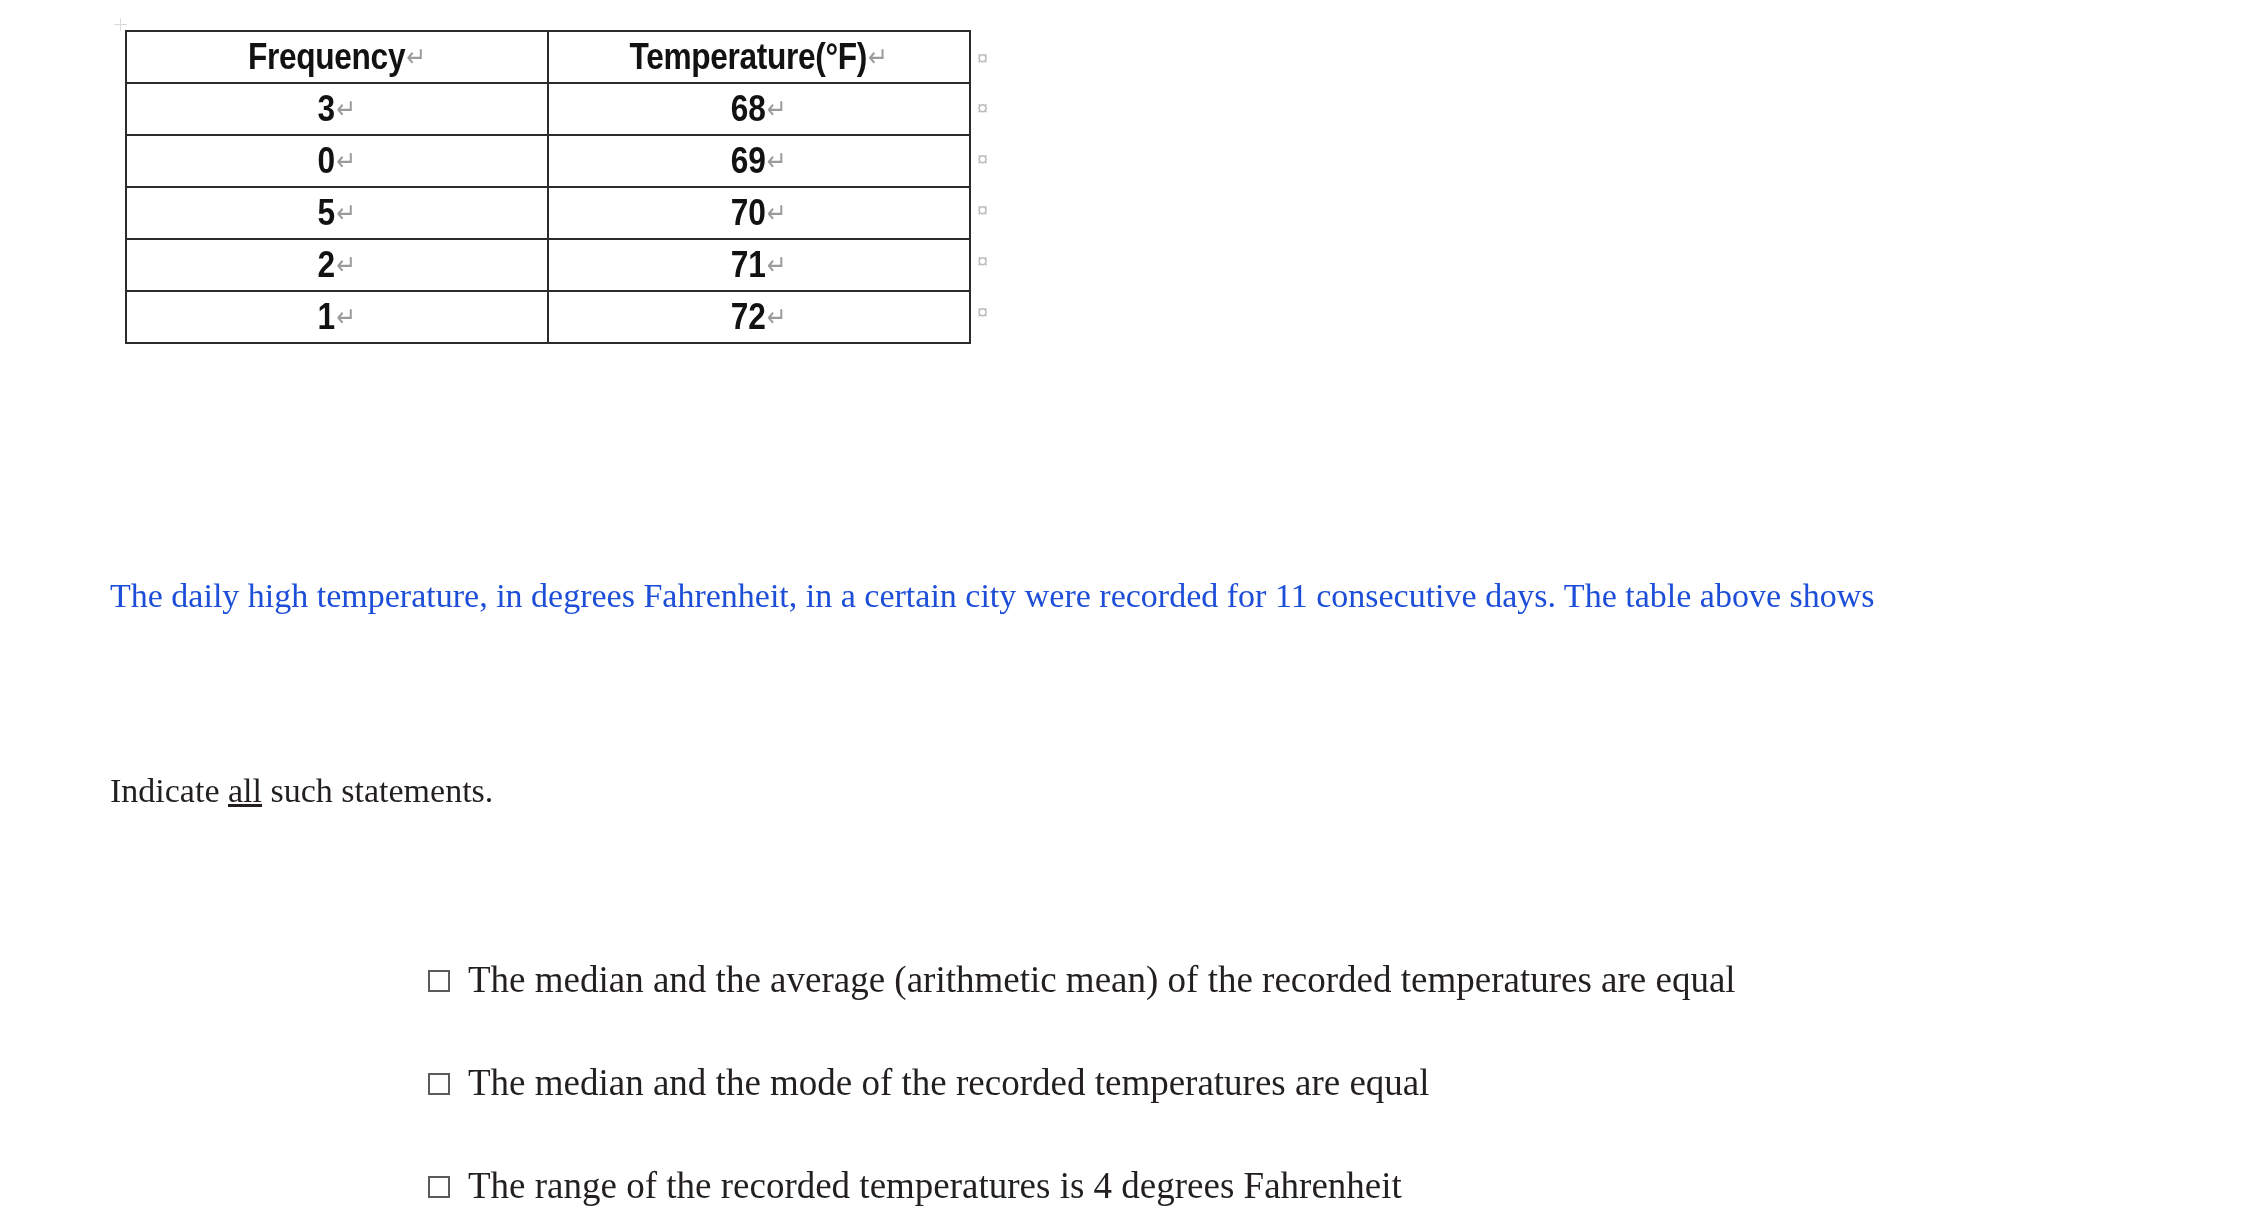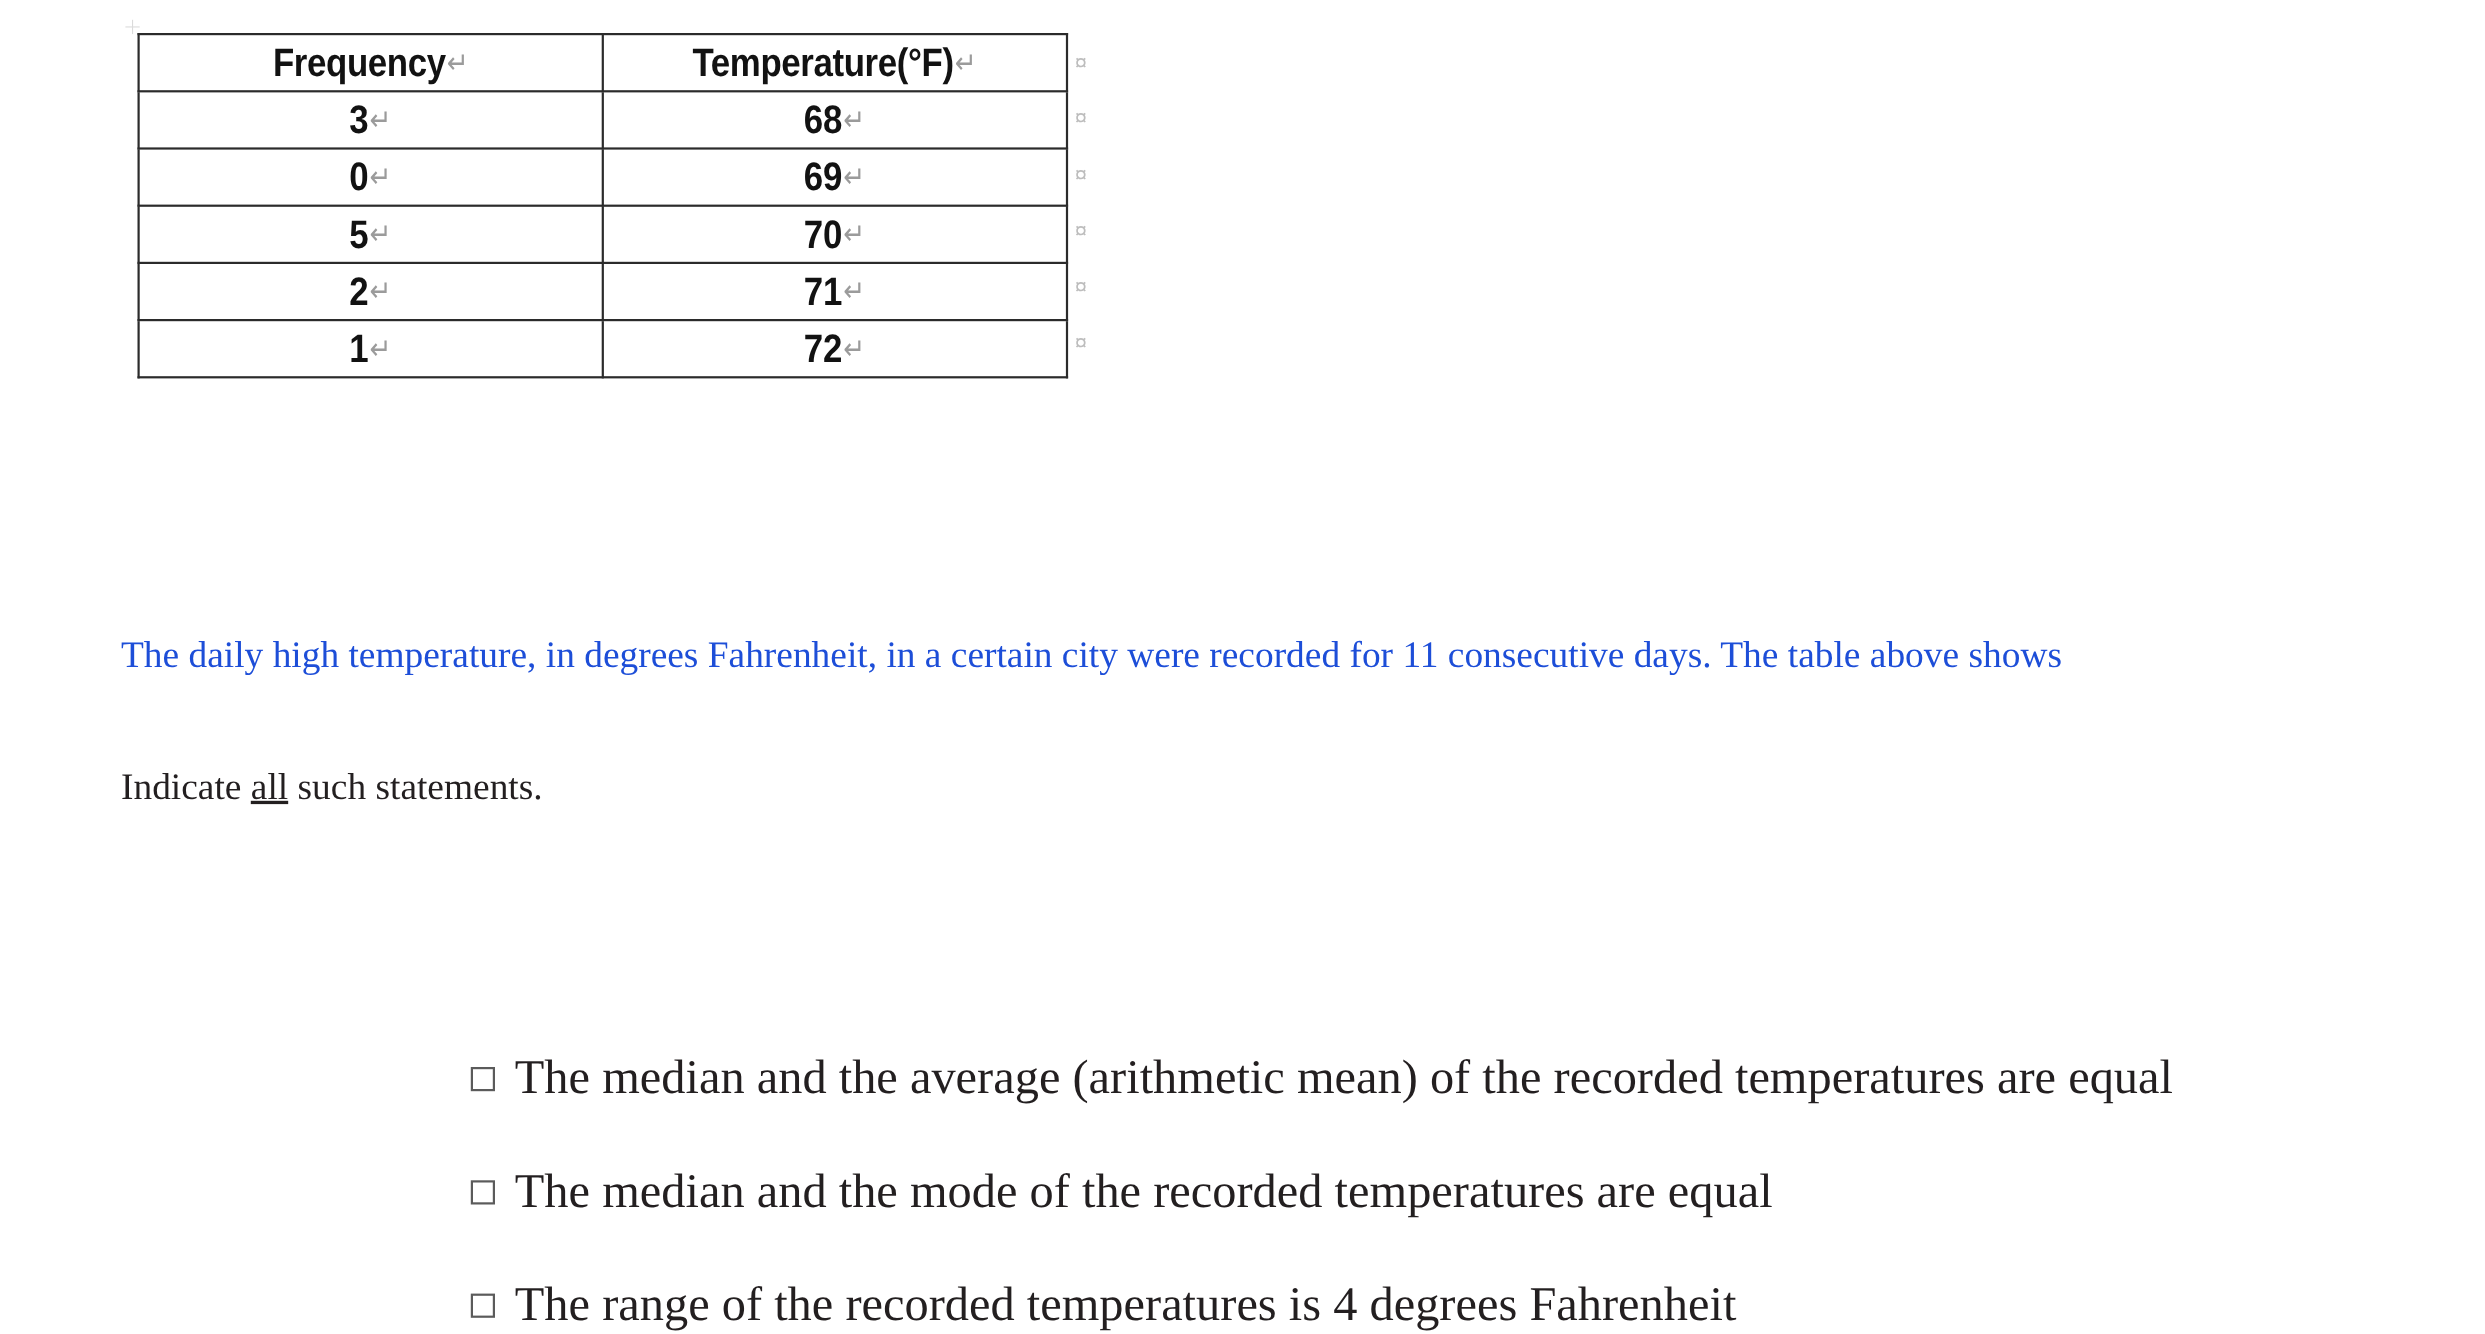--- a/index.html
+++ b/index.html
@@ -107,21 +107,21 @@
   .para {
     font-size: 34px;
     line-height: 56px;
     color: #1d4ed8;
     margin: 0;
     text-align: left;
   }
   #para-indicate {
     position: absolute;
     left: 110px;
-    top: 691px;
+    top: 766px;
     font-size: 34px;
     line-height: 50px;
     color: #231f20;
     margin: 0;
   }
   .u { text-decoration: underline; }
 
   
   #options {
     position: absolute;
@@ -138,21 +138,21 @@
     width: 22px;
     height: 22px;
     border: 2px solid #5b5b5b;
     background: #ffffff;
     box-sizing: border-box;
     flex: 0 0 auto;
     margin-top: 10px;
     margin-right: 18px;
   }
   .option-label {
-    font-size: 44px;
+    font-size: 37px;
     line-height: 40px;
     color: #231f20;
     white-space: nowrap;
   }
 </style>
 </head>
 <body>
 
 <div id="freq-table-wrap">
 

